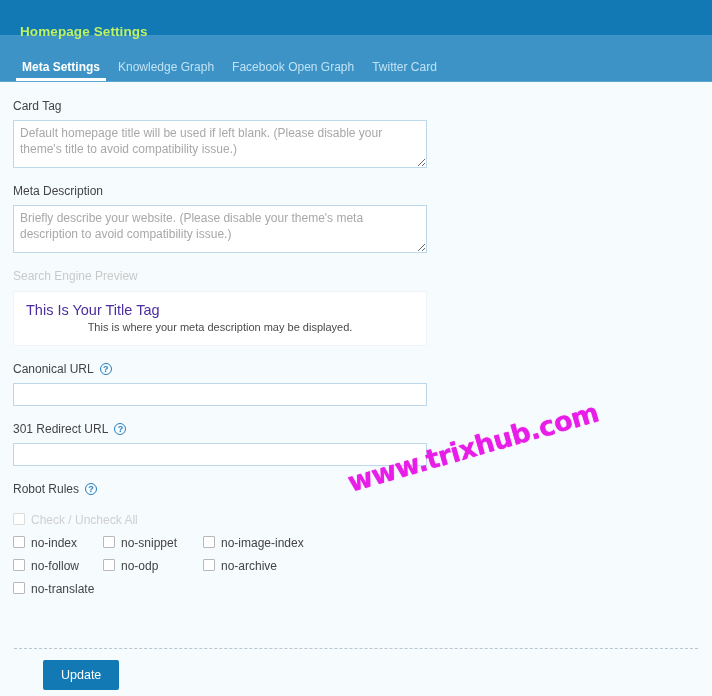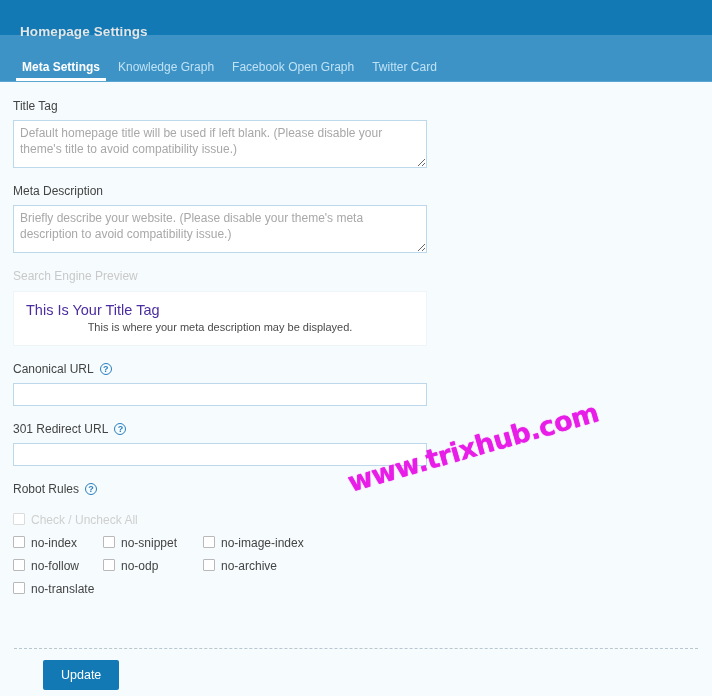--- a/index.html
+++ b/index.html
@@ -17,21 +17,21 @@
 
   
   .app-header {
     height: 35px;
     background: #1279b4;
     display: flex;
     align-items: center;
     padding: 0 0 0 20px;
   }
   .app-header .title {
-    color: #e5e5e5;
+    color: #bef264;
     font-size: 13.5px;
     font-weight: bold;
     letter-spacing: .1px;
     margin-top: 28px;
   }
 
   
   .tab-bar {
     height: 47px;
     background: #3d93c6;
@@ -237,21 +237,21 @@
   </div>
   <div class="tab">
     <span>Twitter Card</span>
   </div>
 </div>
 
 <div class="form-body">
 
   <div class="field-block">
     <div class="field-label">
-      <span>Title Tag</span>
+      <span>Card Tag</span>
     </div>
     <textarea class="ta" placeholder="Default homepage title will be used if left blank. (Please disable your theme's title to avoid compatibility issue.)" style=""></textarea>
   </div>
 
   <div class="sp-16"></div>
 
   <div class="field-block">
     <div class="field-label">
       <span>Meta Description</span>
     </div>

